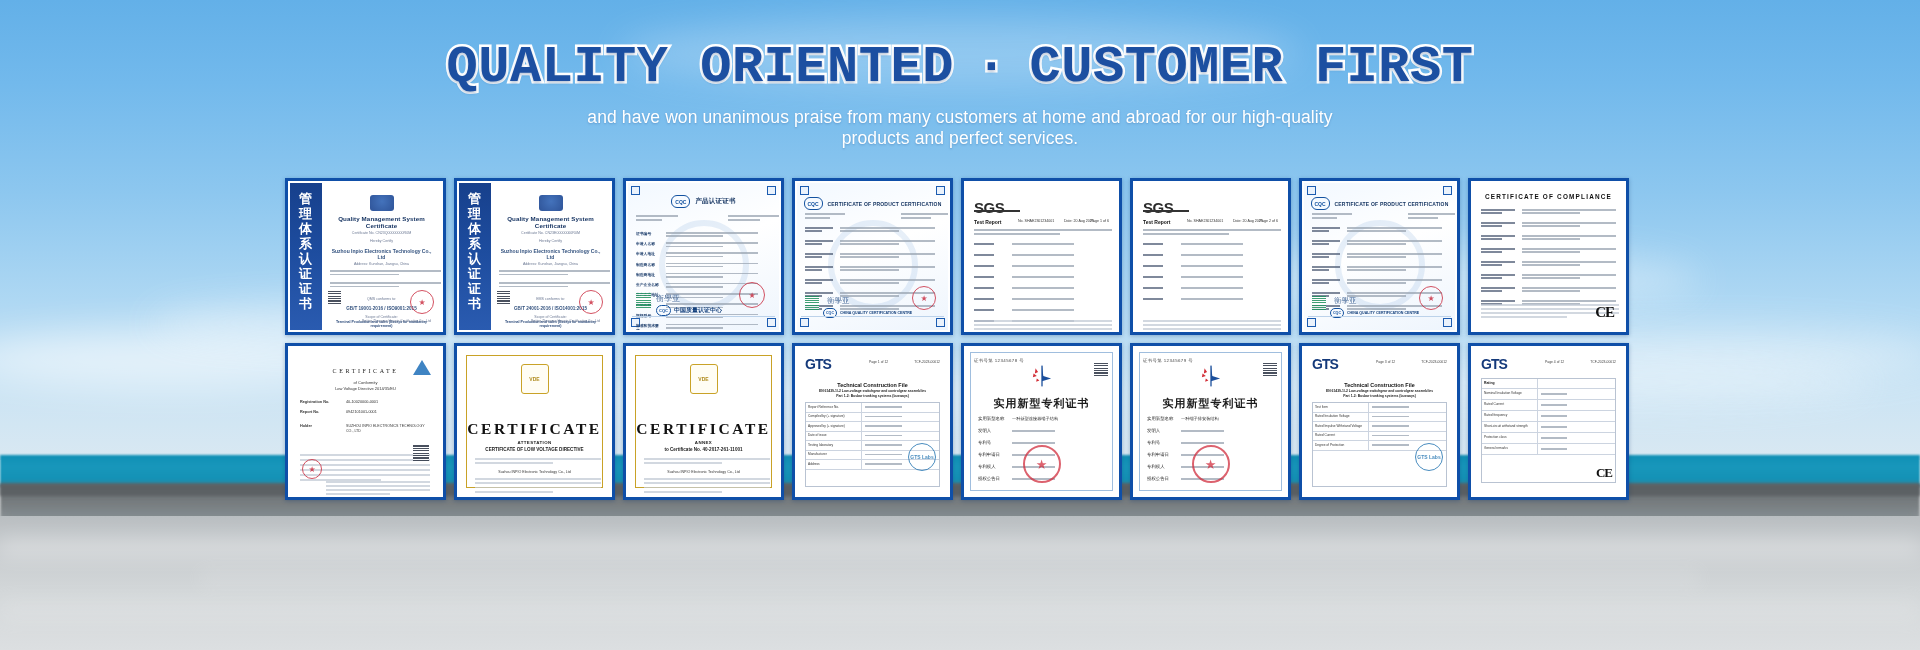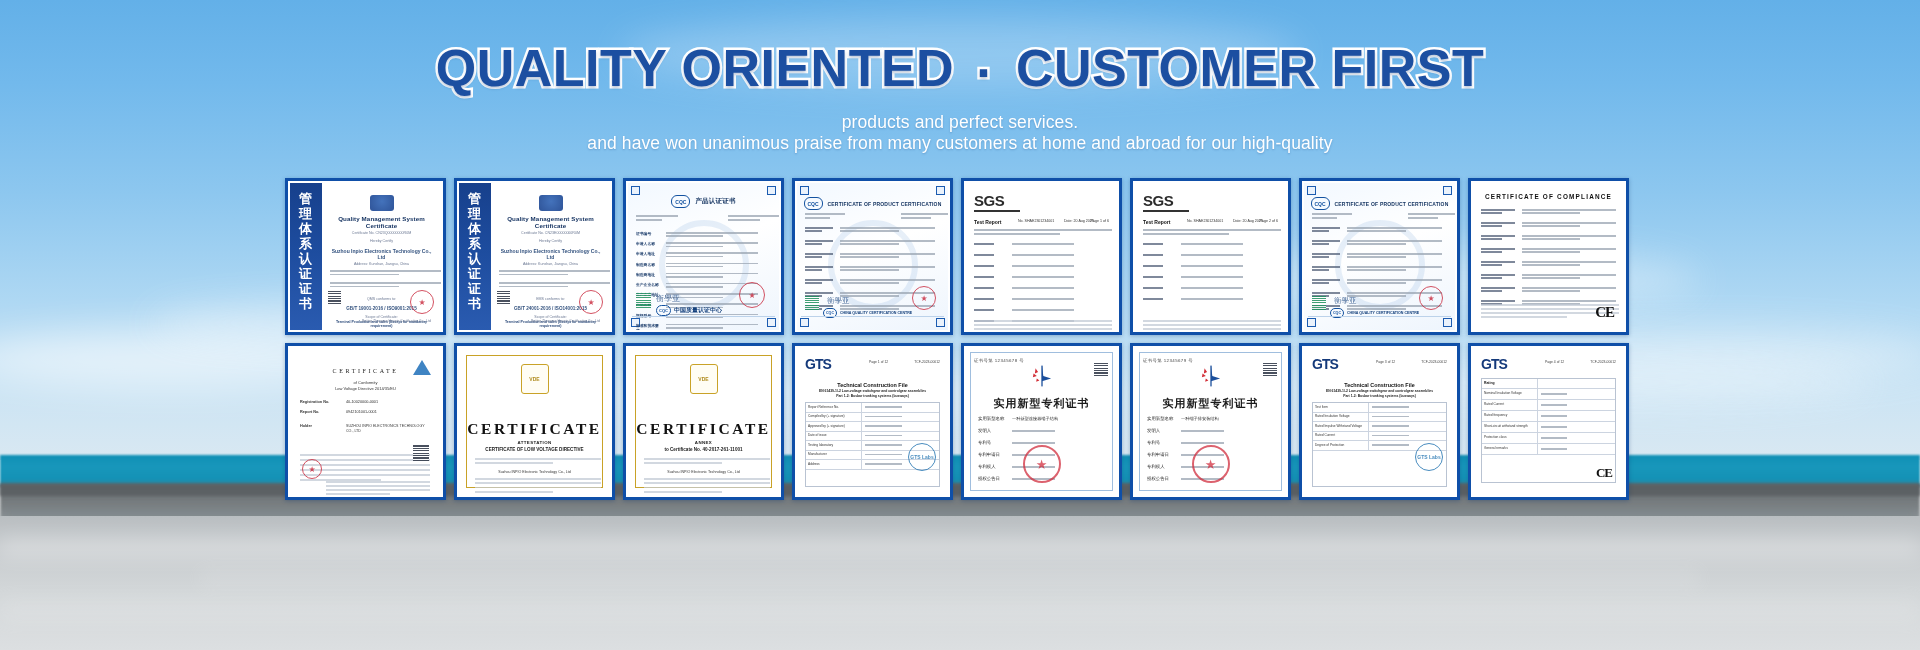--- a/index.html
+++ b/index.html
@@ -31,21 +31,21 @@
   .g2{left:200px;top:572px;width:1500px;height:12px;opacity:.5;}
   .g3{left:0;top:600px;width:1920px;height:20px;opacity:.45;}
   .bg-shadow{position:absolute;left:0;top:512px;width:100%;height:14px;background:rgba(90,100,108,.35);filter:blur(6px);}
 
   
   .head{position:absolute;left:0;top:0;width:1920px;text-align:center;}
   .title{margin:0;padding-top:38px;font-size:52px;font-weight:bold;letter-spacing:.5px;
          color:#1c4fa1;
          -webkit-text-stroke:5px #ffffff;paint-order:stroke fill;
          text-shadow:0 2px 3px rgba(20,60,120,.28);
-         font-family:Liberation Sans, sans-serif;}
+         font-family:Liberation Mono, monospace;}
   .title .dot{display:inline-block;padding:0 22px;vertical-align:middle;}
   .subtitle{margin:0;padding-top:10px;font-size:17.5px;line-height:21px;color:#ffffff;
             font-weight:500;letter-spacing:.1px;text-shadow:0 1px 2px rgba(40,90,150,.35);}
   .subtitle span{display:block;}
 
   
   .grid{position:absolute;left:285px;top:178px;width:1350px;
         display:grid;grid-template-columns:repeat(8,161px);grid-auto-rows:157px;
         column-gap:8px;row-gap:8px;}
   .cert{position:relative;background:#fff;border:3px solid #0f4fa8;box-sizing:border-box;
@@ -84,21 +84,21 @@
   .ccc-ttl{font-size:6.5px;font-weight:bold;color:#10305e;letter-spacing:.2px;}
   .ccc-ttl.en{font-size:5px;}
   .wm{position:absolute;left:50%;top:56%;transform:translate(-50%,-50%);
       width:78px;height:78px;border-radius:50%;border:6px solid rgba(40,110,190,.11);}
   .corner{position:absolute;width:7px;height:7px;border:1.3px solid #1b5bb0;background:#eaf2fc;}
   .tc{top:3px;}.bc{bottom:3px;}.lc{left:3px;}.rc{right:3px;}
   .bluepanel{position:absolute;inset:0;background:linear-gradient(160deg,#f2f8ff 0%,#ffffff 45%,#eef5fd 100%);}
   .botbar{position:absolute;left:4px;right:4px;bottom:6px;height:7px;border-top:1px solid #bcd2ea;}
 
   
-  .sgs{position:absolute;left:8px;top:9px;font-size:15px;font-weight:bold;color:#2b2b2b;
+  .sgs{position:absolute;left:8px;top:16px;font-size:15px;font-weight:bold;color:#2b2b2b;
        letter-spacing:-.5px;font-family:"Liberation Sans",sans-serif;}
   .sgs-rule{position:absolute;left:8px;top:27px;width:46px;height:1.5px;background:#333;}
 
   
   .comp-ttl{position:absolute;left:0;right:0;top:10px;text-align:center;font-size:6.4px;
             font-weight:bold;color:#111;letter-spacing:1.2px;}
   .ce{position:absolute;right:10px;bottom:9px;font-size:15px;font-weight:bold;color:#111;
       font-family:"Liberation Serif",serif;letter-spacing:-1px;}
 
   
@@ -161,22 +161,22 @@
     <div class="bg-shadow"></div>
     <div class="bg-ground"></div>
     <div class="bg-ground-streak g1"></div>
     <div class="bg-ground-streak g2"></div>
     <div class="bg-ground-streak g3"></div>
   </div>
 
   <div class="head">
     <h1 class="title"><span>QUALITY ORIENTED</span><span class="dot">·</span><span>CUSTOMER FIRST</span></h1>
     <p class="subtitle">
+      <span>and have won unanimous praise from many customers at home and abroad for our high-quality</span>
       <span>products and perfect services.</span>
-      <span>and have won unanimous praise from many customers at home and abroad for our high-quality</span>
     </p>
   </div>
 
   <div class="grid" id="cert-grid">
       <div class="cert">
         <div class="inner">
   <div class="spine">
     <span class="cn">管<br>理<br>体<br>系<br>认<br>证<br>证<br>书</span>
     <span class="tiny" title="MANAGEMENT SYSTEM CERTIFICATION"></span>
   </div>

